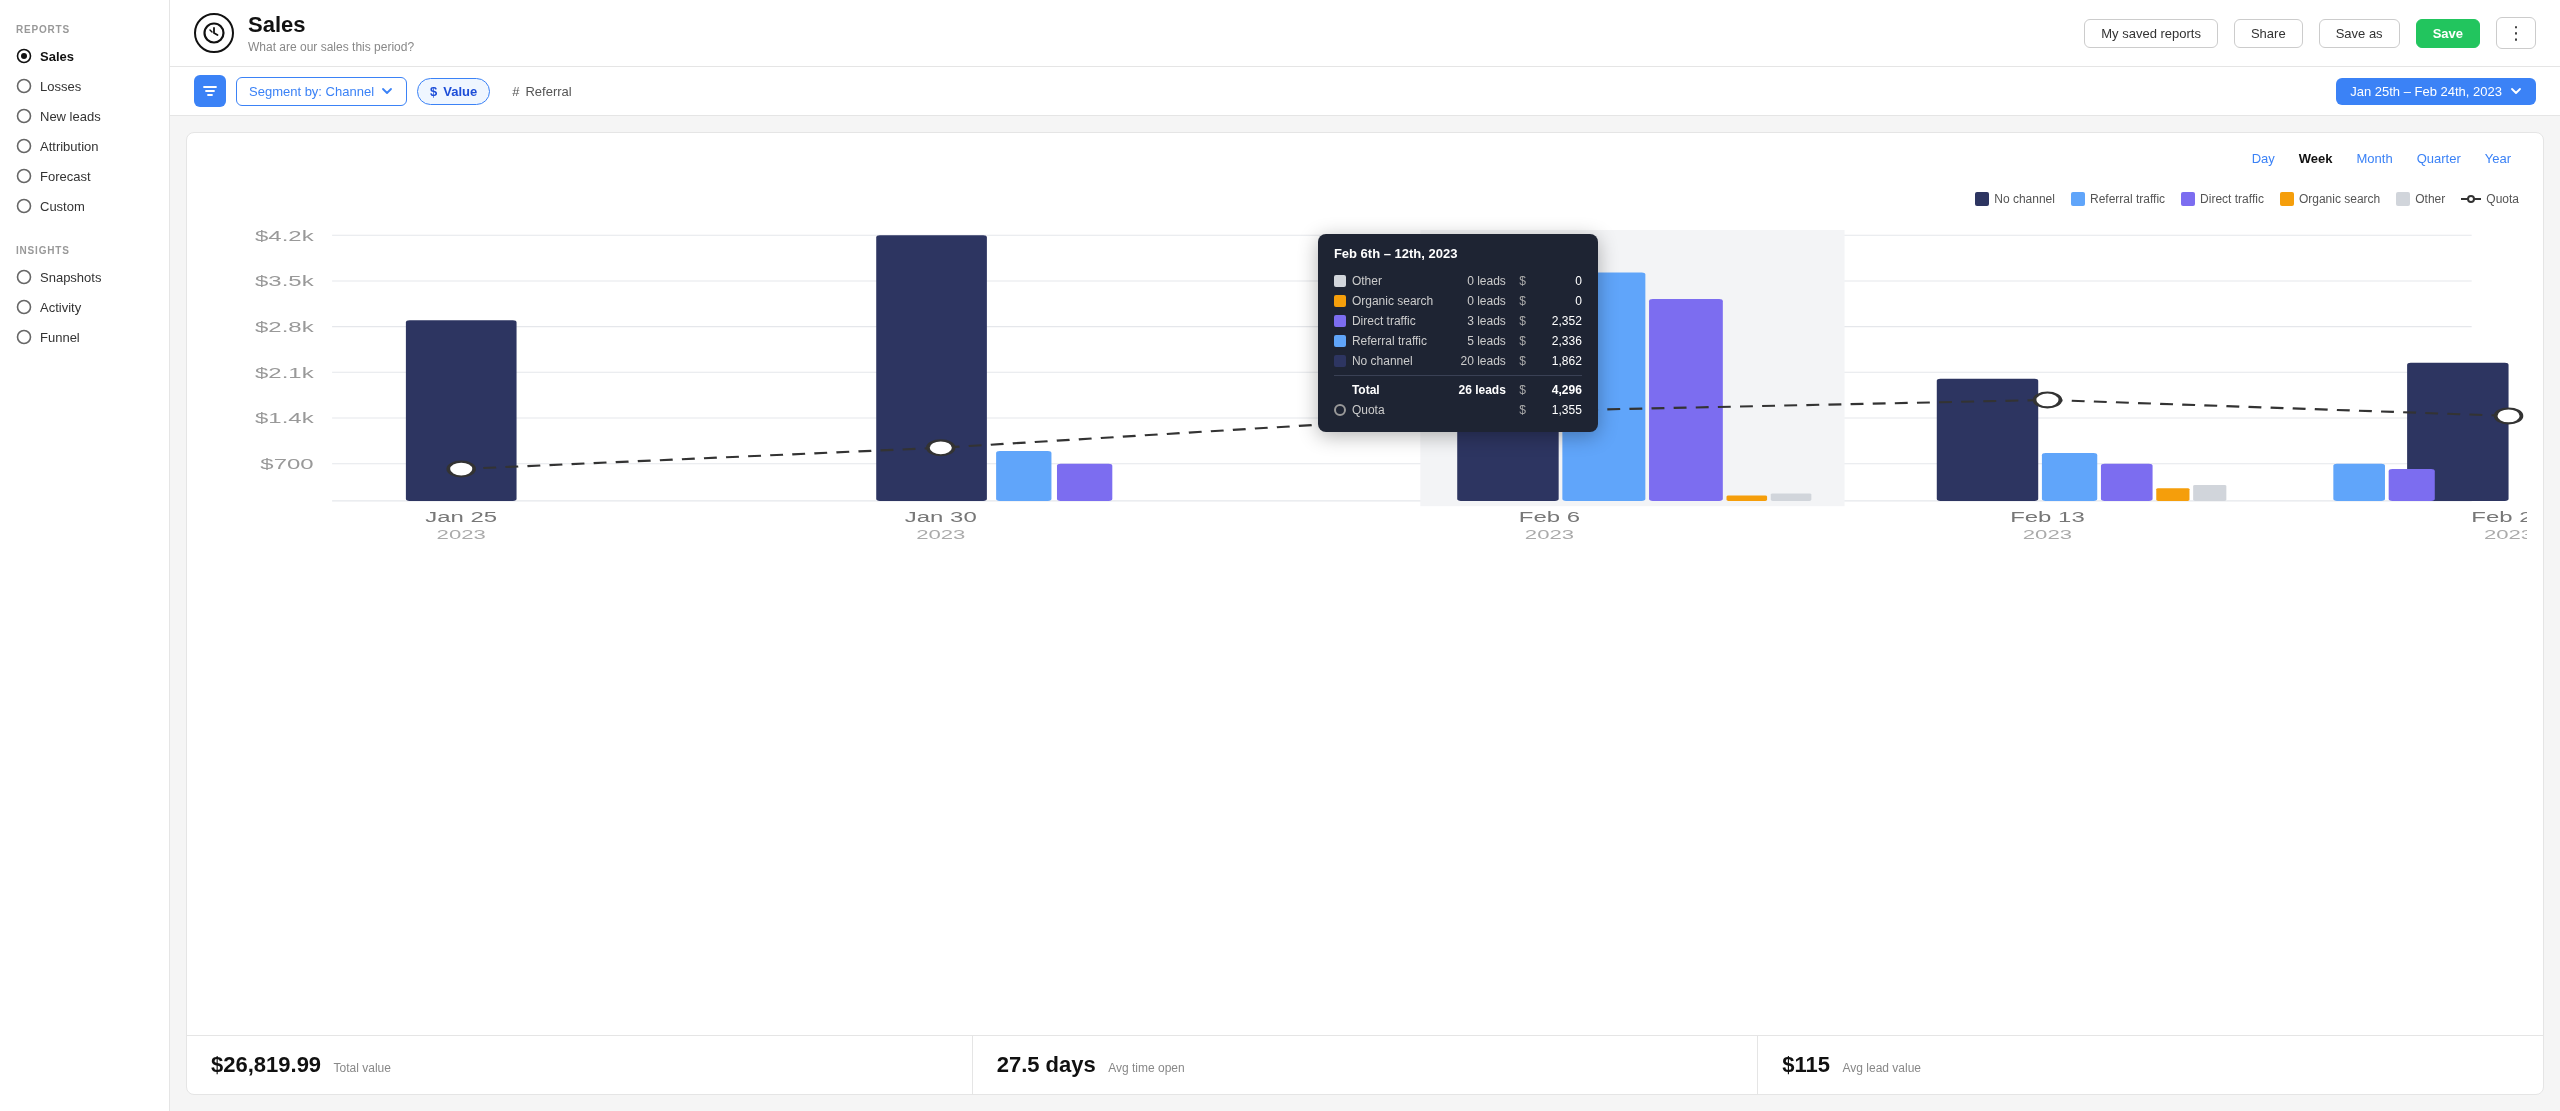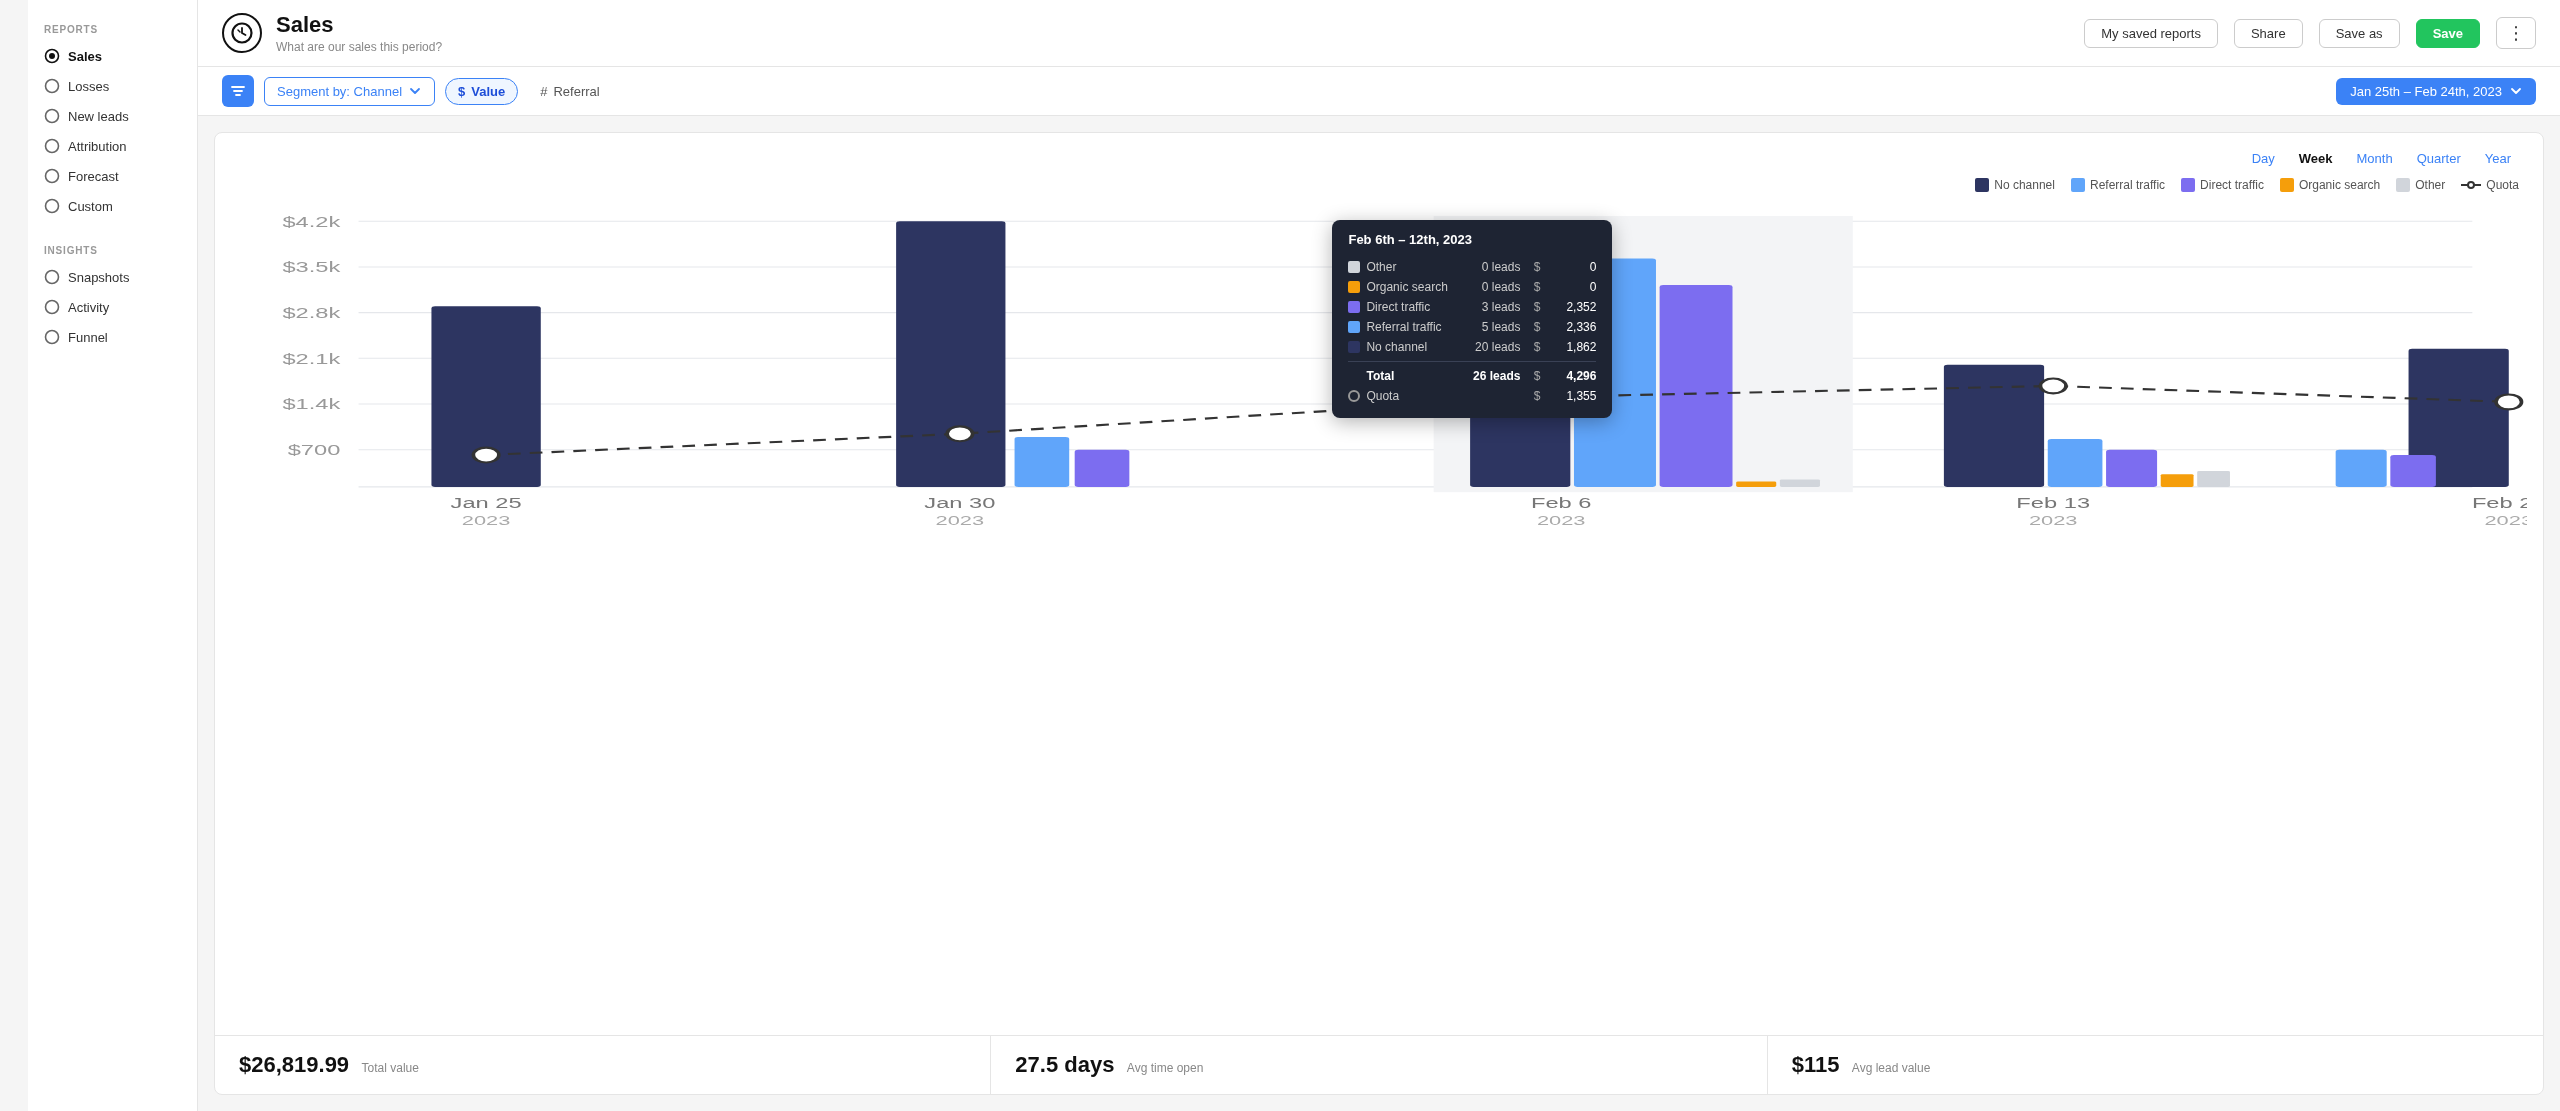--- a/index.html
+++ b/index.html
@@ -7,21 +7,20 @@
 
     
     #sidebar {
       width: 170px;
       min-width: 170px;
       background: #fff;
       border-right: 1px solid #e5e5e5;
       display: flex;
       flex-direction: column;
       padding: 16px 0;
-      margin-left: 28px;
     }
     .sidebar-section-label {
       font-size: 10px;
       font-weight: 700;
       color: #999;
       letter-spacing: 0.08em;
       padding: 8px 16px 6px;
       text-transform: uppercase;
     }
     .sidebar-item {
@@ -207,21 +206,21 @@
       border-radius: 8px;
       border: 1px solid #e5e5e5;
       display: flex;
       flex-direction: column;
       overflow: hidden;
     }
     .chart-header {
       padding: 16px 24px 0;
       display: flex;
       flex-direction: column;
-      gap: 10px;
+      gap: 24px;
     }
     .time-controls {
       display: flex;
       align-items: center;
       justify-content: flex-end;
       gap: 16px;
       padding-right: 4px;
     }
     .time-btn {
       font-size: 13px;

